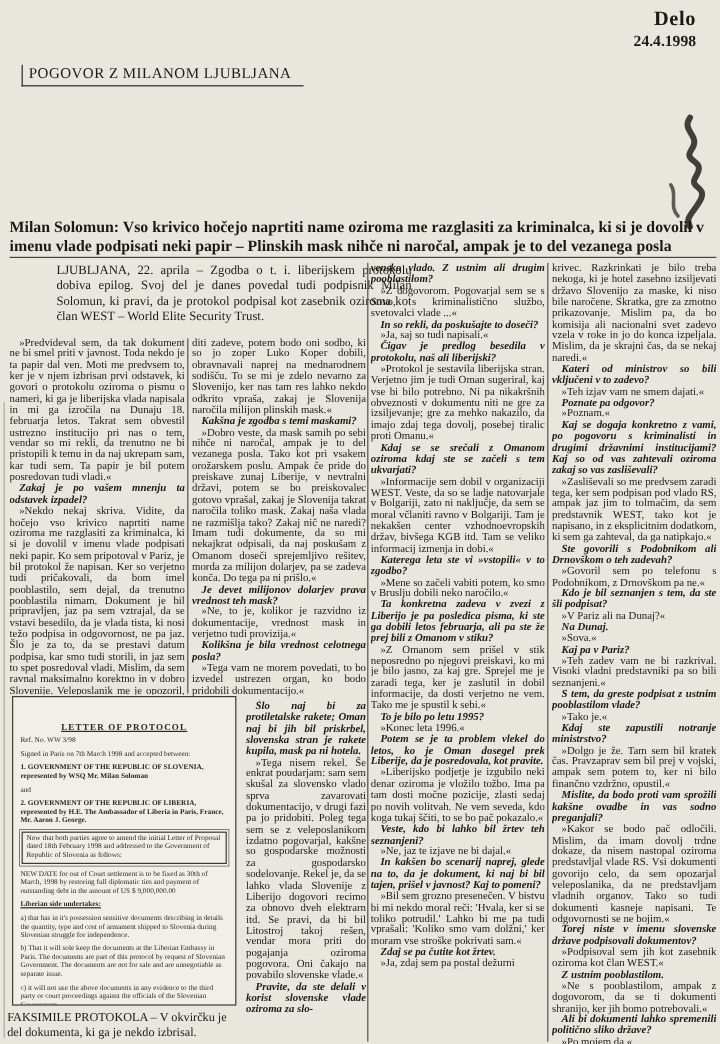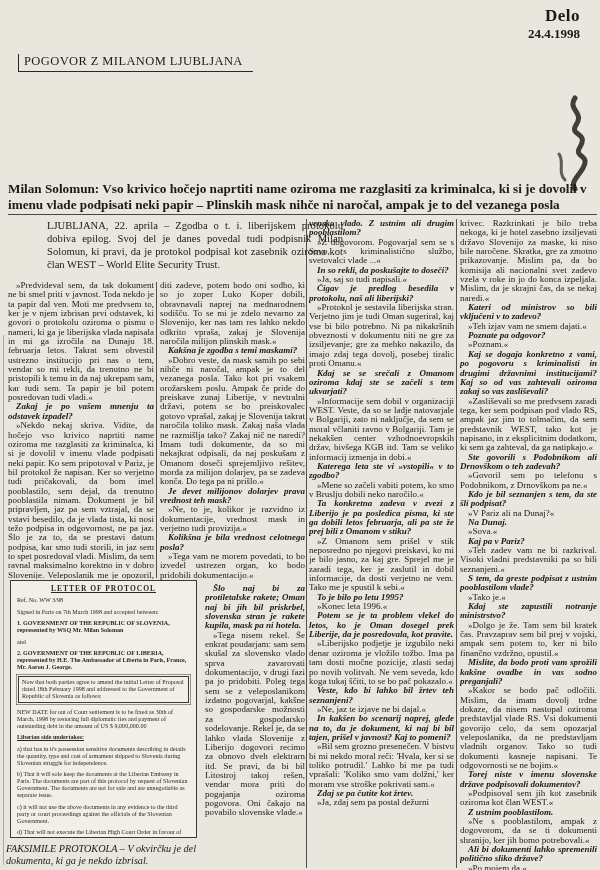--- a/index.html
+++ b/index.html
@@ -30,31 +30,31 @@
   #col2w{left:160px;top:281px;width:145px;height:301px;}
   #col2n{left:205px;top:584px;width:100px;height:286px;}
   #col3{left:309px;top:219px;width:145px;height:651px;}
   #col4{left:460px;top:219px;width:137px;height:651px;}
   .vrule{position:absolute;width:0;border-left:1px solid #55514a;}
   #rule12{left:156px;top:282px;height:296px;}
   #rule23{left:306px;top:219px;height:649px;}
   #rule34{left:456px;top:219px;height:649px;}
   
   .facsimile{position:absolute;left:10px;top:580px;width:187px;height:258px;box-sizing:border-box;
-             background:#f1efe8;border:1.5px solid #3d3a33;padding:3px 6px;
+             background:#f1efe8;border:1.5px solid #3d3a33;padding:20px 6px;
              font-size:6.1px;line-height:7px;color:#2b2824;overflow:hidden;text-align:left;}
   .facsimile .fx-title{text-align:center;font-weight:bold;font-size:7.5px;letter-spacing:1px;
                        text-decoration:underline;margin:1px 0 5px 0;}
   .facsimile .fx-plain{margin-bottom:4.5px;}
   .facsimile .fx-party{font-weight:bold;margin-bottom:4.5px;}
   .facsimile .fx-boxed{border:1px solid #3d3a33;box-shadow:0 0 0 1.5px #f1efe8, 0 0 0 2px #3d3a33;
                        padding:2px 3px;margin:4px 1px 6px 1px;}
   .facsimile .fx-underline{text-decoration:underline;font-weight:bold;margin-bottom:4.5px;}
   .facsimile .fx-item{margin-bottom:4.5px;}
-  .caption{position:absolute;left:6px;top:843px;width:192px;font-style:italic;font-size:10.2px;
+  .caption{position:absolute;left:6px;top:843px;width:192px;font-size:10.2px;
            line-height:11.6px;}
   
   .edge-line{position:absolute;left:3px;top:335px;width:1px;height:530px;background:#7d776b;opacity:.55;}
   .smudge{position:absolute;left:545px;top:92px;width:52px;height:100px;}
 </style>
 </head>
 <body>
 
 <div class="page">
 
@@ -86,20 +86,21 @@
       <p class="question">Kakšna je zgodba s temi maskami?</p>
       <p class="answer">»Dobro veste, da mask samih po sebi nihče ni naročal, ampak je to del vezanega posla. Tako kot pri vsakem orožarskem poslu. Ampak če pride do preiskave zunaj Liberije, v nevtralni državi, potem se bo preiskovalec gotovo vprašal, zakaj je Slovenija takrat naročila toliko mask. Zakaj naša vlada ne razmišlja tako? Zakaj nič ne naredi? Imam tudi dokumente, da so mi nekajkrat odpisali, da naj poskušam z Omanom doseči sprejemljivo rešitev, morda za milijon dolarjev, pa se zadeva konča. Do tega pa ni prišlo.«</p>
       <p class="question">Je devet milijonov dolarjev prava vrednost teh mask?</p>
       <p class="answer">»Ne, to je, kolikor je razvidno iz dokumentacije, vrednost mask in verjetno tudi provizija.«</p>
       <p class="question">Kolikšna je bila vrednost celotnega posla?</p>
       <p class="answer">»Tega vam ne morem povedati, to bo izvedel ustrezen organ, ko bodo pridobili dokumentacijo.«</p>
     </div>
   <div class="col" id="col2n">
       <p class="question">Šlo naj bi za protiletalske rakete; Oman naj bi jih bil priskrbel, slovenska stran je rakete kupila, mask pa ni hotela.</p>
       <p class="answer">»Tega nisem rekel. Še enkrat poudarjam: sam sem skušal za slovensko vlado sprva zavarovati dokumentacijo, v drugi fazi pa jo pridobiti. Poleg tega sem se z veleposlanikom izdatno pogovarjal, kakšne so gospodarske možnosti za gospodarsko sodelovanje. Rekel je, da se lahko vlada Slovenije z Liberijo dogovori recimo za obnovo dveh elektrarn itd. Se pravi, da bi bil Litostroj takoj rešen, vendar mora priti do pogajanja oziroma pogovora. Oni čakajo na povabilo slovenske vlade.«</p>
+      <p class="question">Pravite, da ste delali v korist slovenske vlade oziroma za slo-</p>
     </div>
   <div class="col" id="col3">
       <p class="question-cont">vensko vlado. Z ustnim ali drugim pooblastilom?</p>
       <p class="answer">»Z dogovorom. Pogovarjal sem se s Sovo, s kriminalistično službo, svetovalci vlade ...«</p>
       <p class="question">In so rekli, da poskušajte to doseči?</p>
       <p class="answer">»Ja, saj so tudi napisali.«</p>
       <p class="question">Čigav je predlog besedila v protokolu, naš ali liberijski?</p>
       <p class="answer">»Protokol je sestavila liberijska stran. Verjetno jim je tudi Oman sugeriral, kaj vse bi bilo potrebno. Ni pa nikakršnih obveznosti v dokumentu niti ne gre za izsiljevanje; gre za mehko nakazilo, da imajo zdaj tega dovolj, posebej tiralic proti Omanu.«</p>
       <p class="question">Kdaj se se srečali z Omanom oziroma kdaj ste se začeli s tem ukvarjati?</p>
       <p class="answer">»Informacije sem dobil v organizaciji WEST. Veste, da so se ladje natovarjale v Bolgariji, zato ni naključje, da sem se moral včlaniti ravno v Bolgariji. Tam je nekakšen center vzhodnoevropskih držav, bivšega KGB itd. Tam se veliko informacij izmenja in dobi.«</p>

